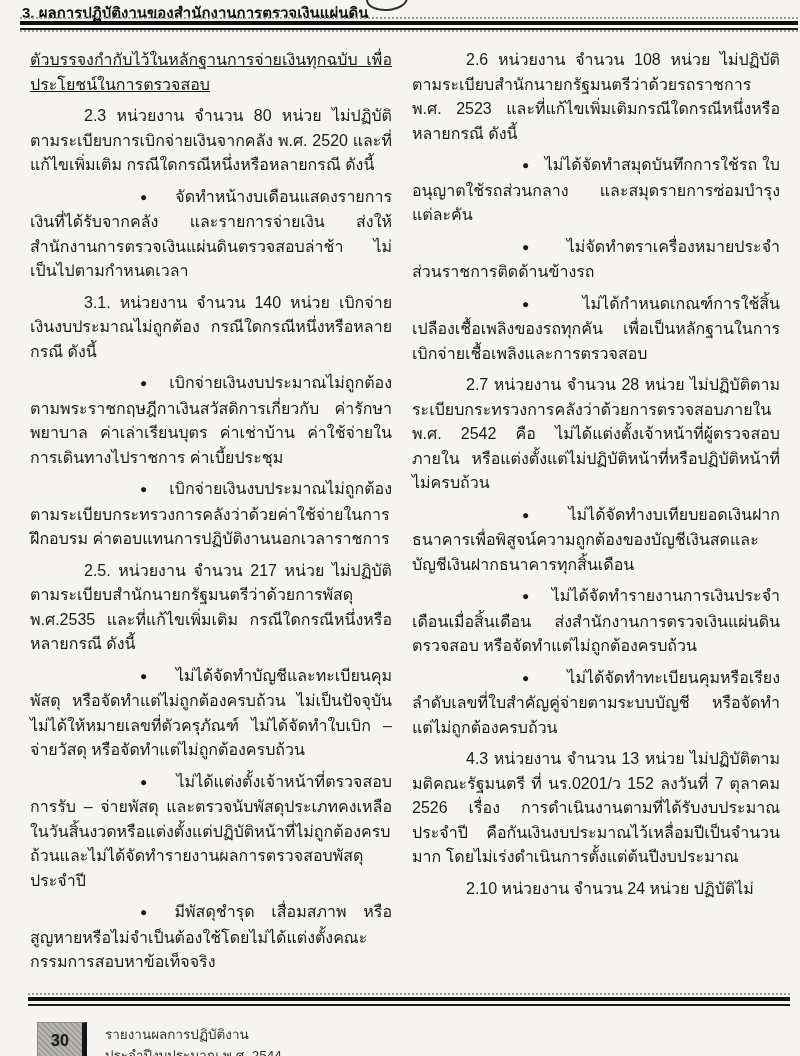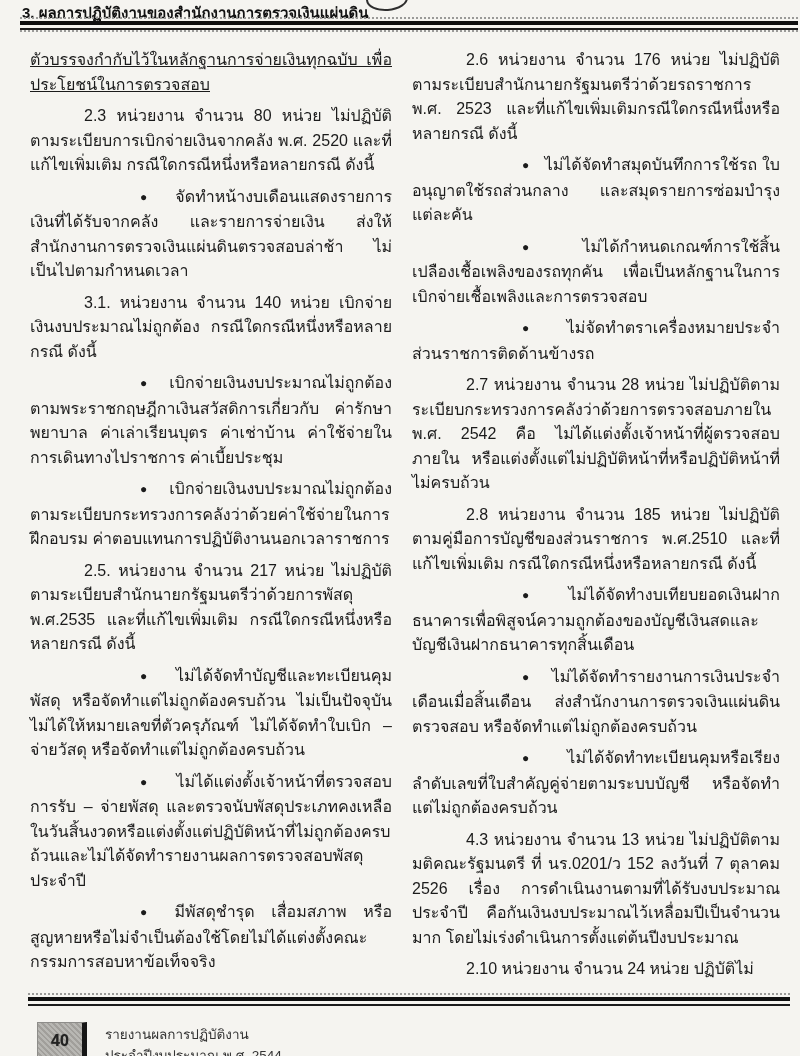--- a/index.html
+++ b/index.html
@@ -89,42 +89,41 @@
       <p class="bullet"><span class="bullet-marker">●</span>จัดทำหน้างบเดือนแสดงรายการเงินที่ได้รับจากคลัง และรายการจ่ายเงิน ส่งให้สำนักงานการตรวจเงินแผ่นดินตรวจสอบล่าช้า ไม่เป็นไปตามกำหนดเวลา</p>
       <p class="para">3.1.  หน่วยงาน  จำนวน  140 หน่วย  เบิกจ่ายเงินงบประมาณไม่ถูกต้อง กรณีใดกรณีหนึ่งหรือหลายกรณี  ดังนี้</p>
       <p class="bullet"><span class="bullet-marker">●</span>เบิกจ่ายเงินงบประมาณไม่ถูกต้องตามพระราชกฤษฎีกาเงินสวัสดิการเกี่ยวกับ  ค่ารักษาพยาบาล  ค่าเล่าเรียนบุตร  ค่าเช่าบ้าน  ค่าใช้จ่ายในการเดินทางไปราชการ ค่าเบี้ยประชุม</p>
       <p class="bullet"><span class="bullet-marker">●</span>เบิกจ่ายเงินงบประมาณไม่ถูกต้องตามระเบียบกระทรวงการคลังว่าด้วยค่าใช้จ่ายในการฝึกอบรม  ค่าตอบแทนการปฏิบัติงานนอกเวลาราชการ</p>
       <p class="para">2.5.  หน่วยงาน  จำนวน  217 หน่วย  ไม่ปฏิบัติตามระเบียบสำนักนายกรัฐมนตรีว่าด้วยการพัสดุ  พ.ศ.2535 และที่แก้ไขเพิ่มเติม  กรณีใดกรณีหนึ่งหรือหลายกรณี  ดังนี้</p>
       <p class="bullet"><span class="bullet-marker">●</span>ไม่ได้จัดทำบัญชีและทะเบียนคุมพัสดุ หรือจัดทำแต่ไม่ถูกต้องครบถ้วน  ไม่เป็นปัจจุบัน  ไม่ได้ให้หมายเลขที่ตัวครุภัณฑ์ ไม่ได้จัดทำใบเบิก – จ่ายวัสดุ  หรือจัดทำแต่ไม่ถูกต้องครบถ้วน</p>
       <p class="bullet"><span class="bullet-marker">●</span>ไม่ได้แต่งตั้งเจ้าหน้าที่ตรวจสอบการรับ – จ่ายพัสดุ  และตรวจนับพัสดุประเภทคงเหลือในวันสิ้นงวดหรือแต่งตั้งแต่ปฏิบัติหน้าที่ไม่ถูกต้องครบถ้วนและไม่ได้จัดทำรายงานผลการตรวจสอบพัสดุประจำปี</p>
       <p class="bullet"><span class="bullet-marker">●</span>มีพัสดุชำรุด เสื่อมสภาพ  หรือสูญหายหรือไม่จำเป็นต้องใช้โดยไม่ได้แต่งตั้งคณะกรรมการสอบหาข้อเท็จจริง</p>
     </div>
   <div class="col col-right" id="right-col">
-      <p class="para">2.6  หน่วยงาน  จำนวน  176 หน่วย  ไม่ปฏิบัติตามระเบียบสำนักนายกรัฐมนตรีว่าด้วยรถราชการ พ.ศ. 2523 และที่แก้ไขเพิ่มเติมกรณีใดกรณีหนึ่งหรือหลายกรณี  ดังนี้</p>
+      <p class="para">2.6  หน่วยงาน  จำนวน  108 หน่วย  ไม่ปฏิบัติตามระเบียบสำนักนายกรัฐมนตรีว่าด้วยรถราชการ พ.ศ. 2523 และที่แก้ไขเพิ่มเติมกรณีใดกรณีหนึ่งหรือหลายกรณี  ดังนี้</p>
       <p class="bullet"><span class="bullet-marker">●</span>ไม่ได้จัดทำสมุดบันทึกการใช้รถ ใบอนุญาตใช้รถส่วนกลาง และสมุดรายการซ่อมบำรุงแต่ละคัน</p>
+      <p class="bullet"><span class="bullet-marker">●</span>ไม่จัดทำตราเครื่องหมายประจำส่วนราชการติดด้านข้างรถ</p>
       <p class="bullet"><span class="bullet-marker">●</span>ไม่ได้กำหนดเกณฑ์การใช้สิ้นเปลืองเชื้อเพลิงของรถทุกคัน  เพื่อเป็นหลักฐานในการเบิกจ่ายเชื้อเพลิงและการตรวจสอบ</p>
-      <p class="bullet"><span class="bullet-marker">●</span>ไม่จัดทำตราเครื่องหมายประจำส่วนราชการติดด้านข้างรถ</p>
       <p class="para">2.7  หน่วยงาน  จำนวน  28 หน่วย  ไม่ปฏิบัติตามระเบียบกระทรวงการคลังว่าด้วยการตรวจสอบภายใน  พ.ศ. 2542 คือ  ไม่ได้แต่งตั้งเจ้าหน้าที่ผู้ตรวจสอบภายใน หรือแต่งตั้งแต่ไม่ปฏิบัติหน้าที่หรือปฏิบัติหน้าที่ไม่ครบถ้วน</p>
-      <p class="para">2.8  หน่วยงาน  จำนวน  185 หน่วย  ไม่ปฏิบัติตามคู่มือการบัญชีของส่วนราชการ  พ.ศ.2510 และที่แก้ไขเพิ่มเติม กรณีใดกรณีหนึ่งหรือหลายกรณี  ดังนี้</p>
       <p class="bullet"><span class="bullet-marker">●</span>ไม่ได้จัดทำงบเทียบยอดเงินฝากธนาคารเพื่อพิสูจน์ความถูกต้องของบัญชีเงินสดและบัญชีเงินฝากธนาคารทุกสิ้นเดือน</p>
       <p class="bullet"><span class="bullet-marker">●</span>ไม่ได้จัดทำรายงานการเงินประจำเดือนเมื่อสิ้นเดือน  ส่งสำนักงานการตรวจเงินแผ่นดินตรวจสอบ หรือจัดทำแต่ไม่ถูกต้องครบถ้วน</p>
       <p class="bullet"><span class="bullet-marker">●</span>ไม่ได้จัดทำทะเบียนคุมหรือเรียงลำดับเลขที่ใบสำคัญคู่จ่ายตามระบบบัญชี  หรือจัดทำแต่ไม่ถูกต้องครบถ้วน</p>
       <p class="para">4.3  หน่วยงาน  จำนวน  13 หน่วย  ไม่ปฏิบัติตามมติคณะรัฐมนตรี  ที่ นร.0201/ว 152 ลงวันที่ 7 ตุลาคม 2526 เรื่อง  การดำเนินงานตามที่ได้รับงบประมาณประจำปี  คือกันเงินงบประมาณไว้เหลื่อมปีเป็นจำนวนมาก  โดยไม่เร่งดำเนินการตั้งแต่ต้นปีงบประมาณ</p>
       <p class="para">2.10  หน่วยงาน  จำนวน  24 หน่วย  ปฏิบัติไม่</p>
     </div>
 
   <div class="rule rule-bottom">
     <div class="dots"></div>
     <div class="bar-thick"></div>
     <div class="gap"></div>
     <div class="bar-thin"></div>
   </div>
 
   <div class="page-num-box">
-    <span class="page-num">40</span>
+    <span class="page-num">30</span>
   </div>
 
   <div class="footer-text">
     <div>รายงานผลการปฏิบัติงาน</div>
     <div>ประจำปีงบประมาณ พ.ศ. 2544</div>
   </div>
 
 </div>
 
 </body></html>

